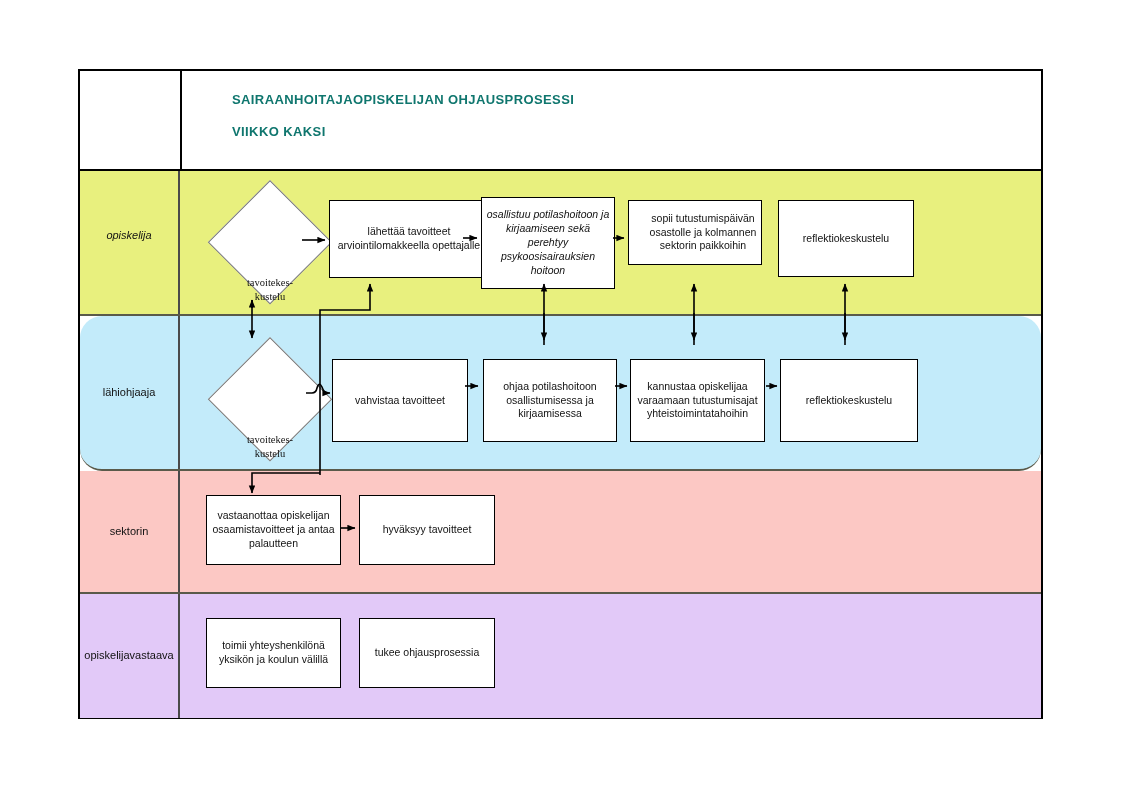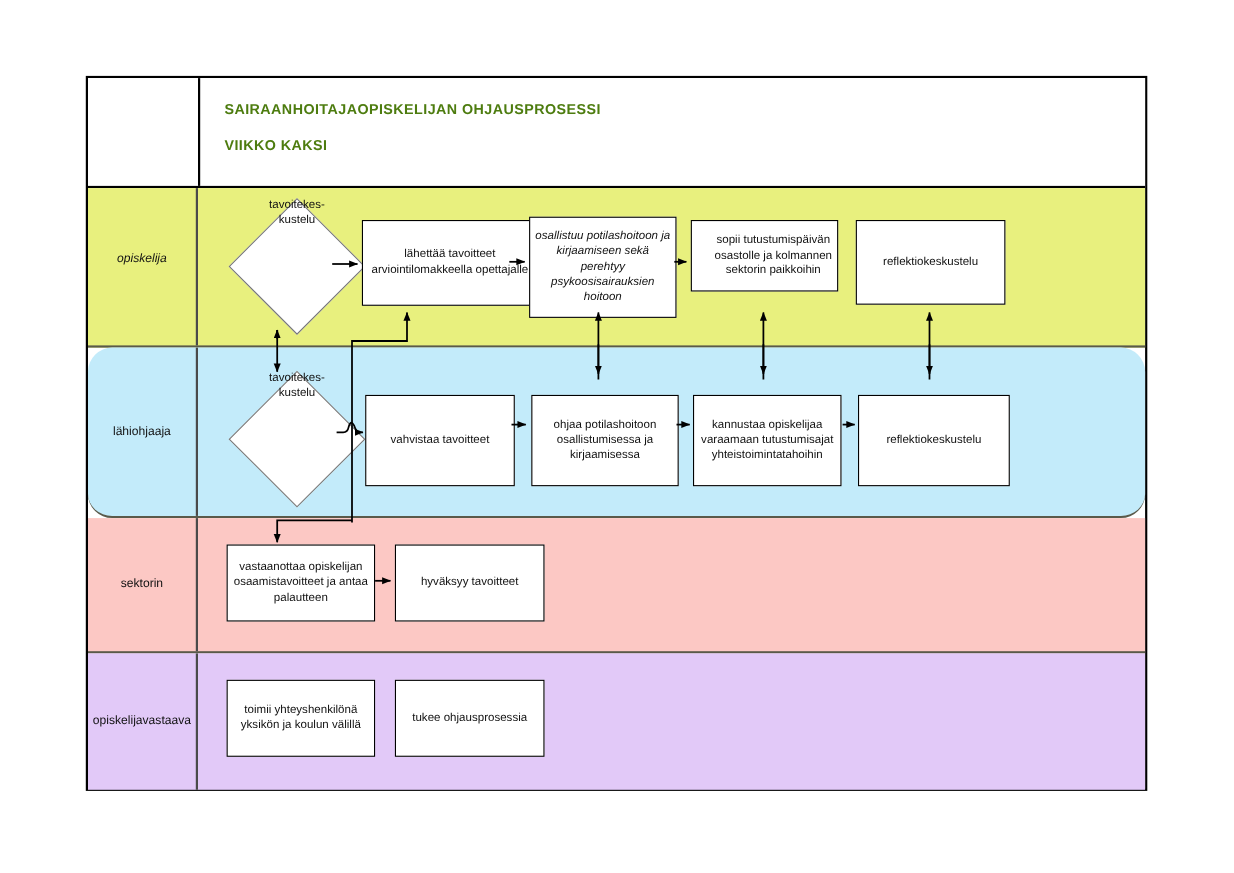--- a/index.html
+++ b/index.html
@@ -80,25 +80,25 @@
   .header-divider {
     position: absolute;
     left: 100px;
     top: 0;
     width: 0;
     height: 100%;
     border-left: 2px solid #000000;
   }
   .header-text {
     position: absolute;
-    left: 124px;
+    left: 152px;
     font-weight: bold;
     font-size: 13px;
     letter-spacing: 0.4px;
-    color: #4d7c0f;
+    color: #0f766e;
     white-space: nowrap;
   }
   .header-title { top: 21px; }
   .header-subtitle { top: 53px; }
 
   
   .node {
     position: absolute;
     background: #ffffff;
     border: 1.5px solid #000000;
@@ -130,26 +130,27 @@
     border: 1.5px solid #777777;
     box-sizing: border-box;
   }
   .decision .dtext {
     position: absolute;
     left: 0;
     top: 0;
     width: 100%;
     height: 100%;
     display: flex;
-    align-items: flex-start;
+    align-items: flex-end;
     justify-content: center;
     text-align: center;
     font-size: 10.5px;
     line-height: 1.32;
     color: #111111;
+    font-family: Liberation Serif, serif;
   }
 
   
   .conn-svg {
     position: absolute;
     left: 0;
     top: 0;
     width: 1122px;
     height: 794px;
     pointer-events: none;

